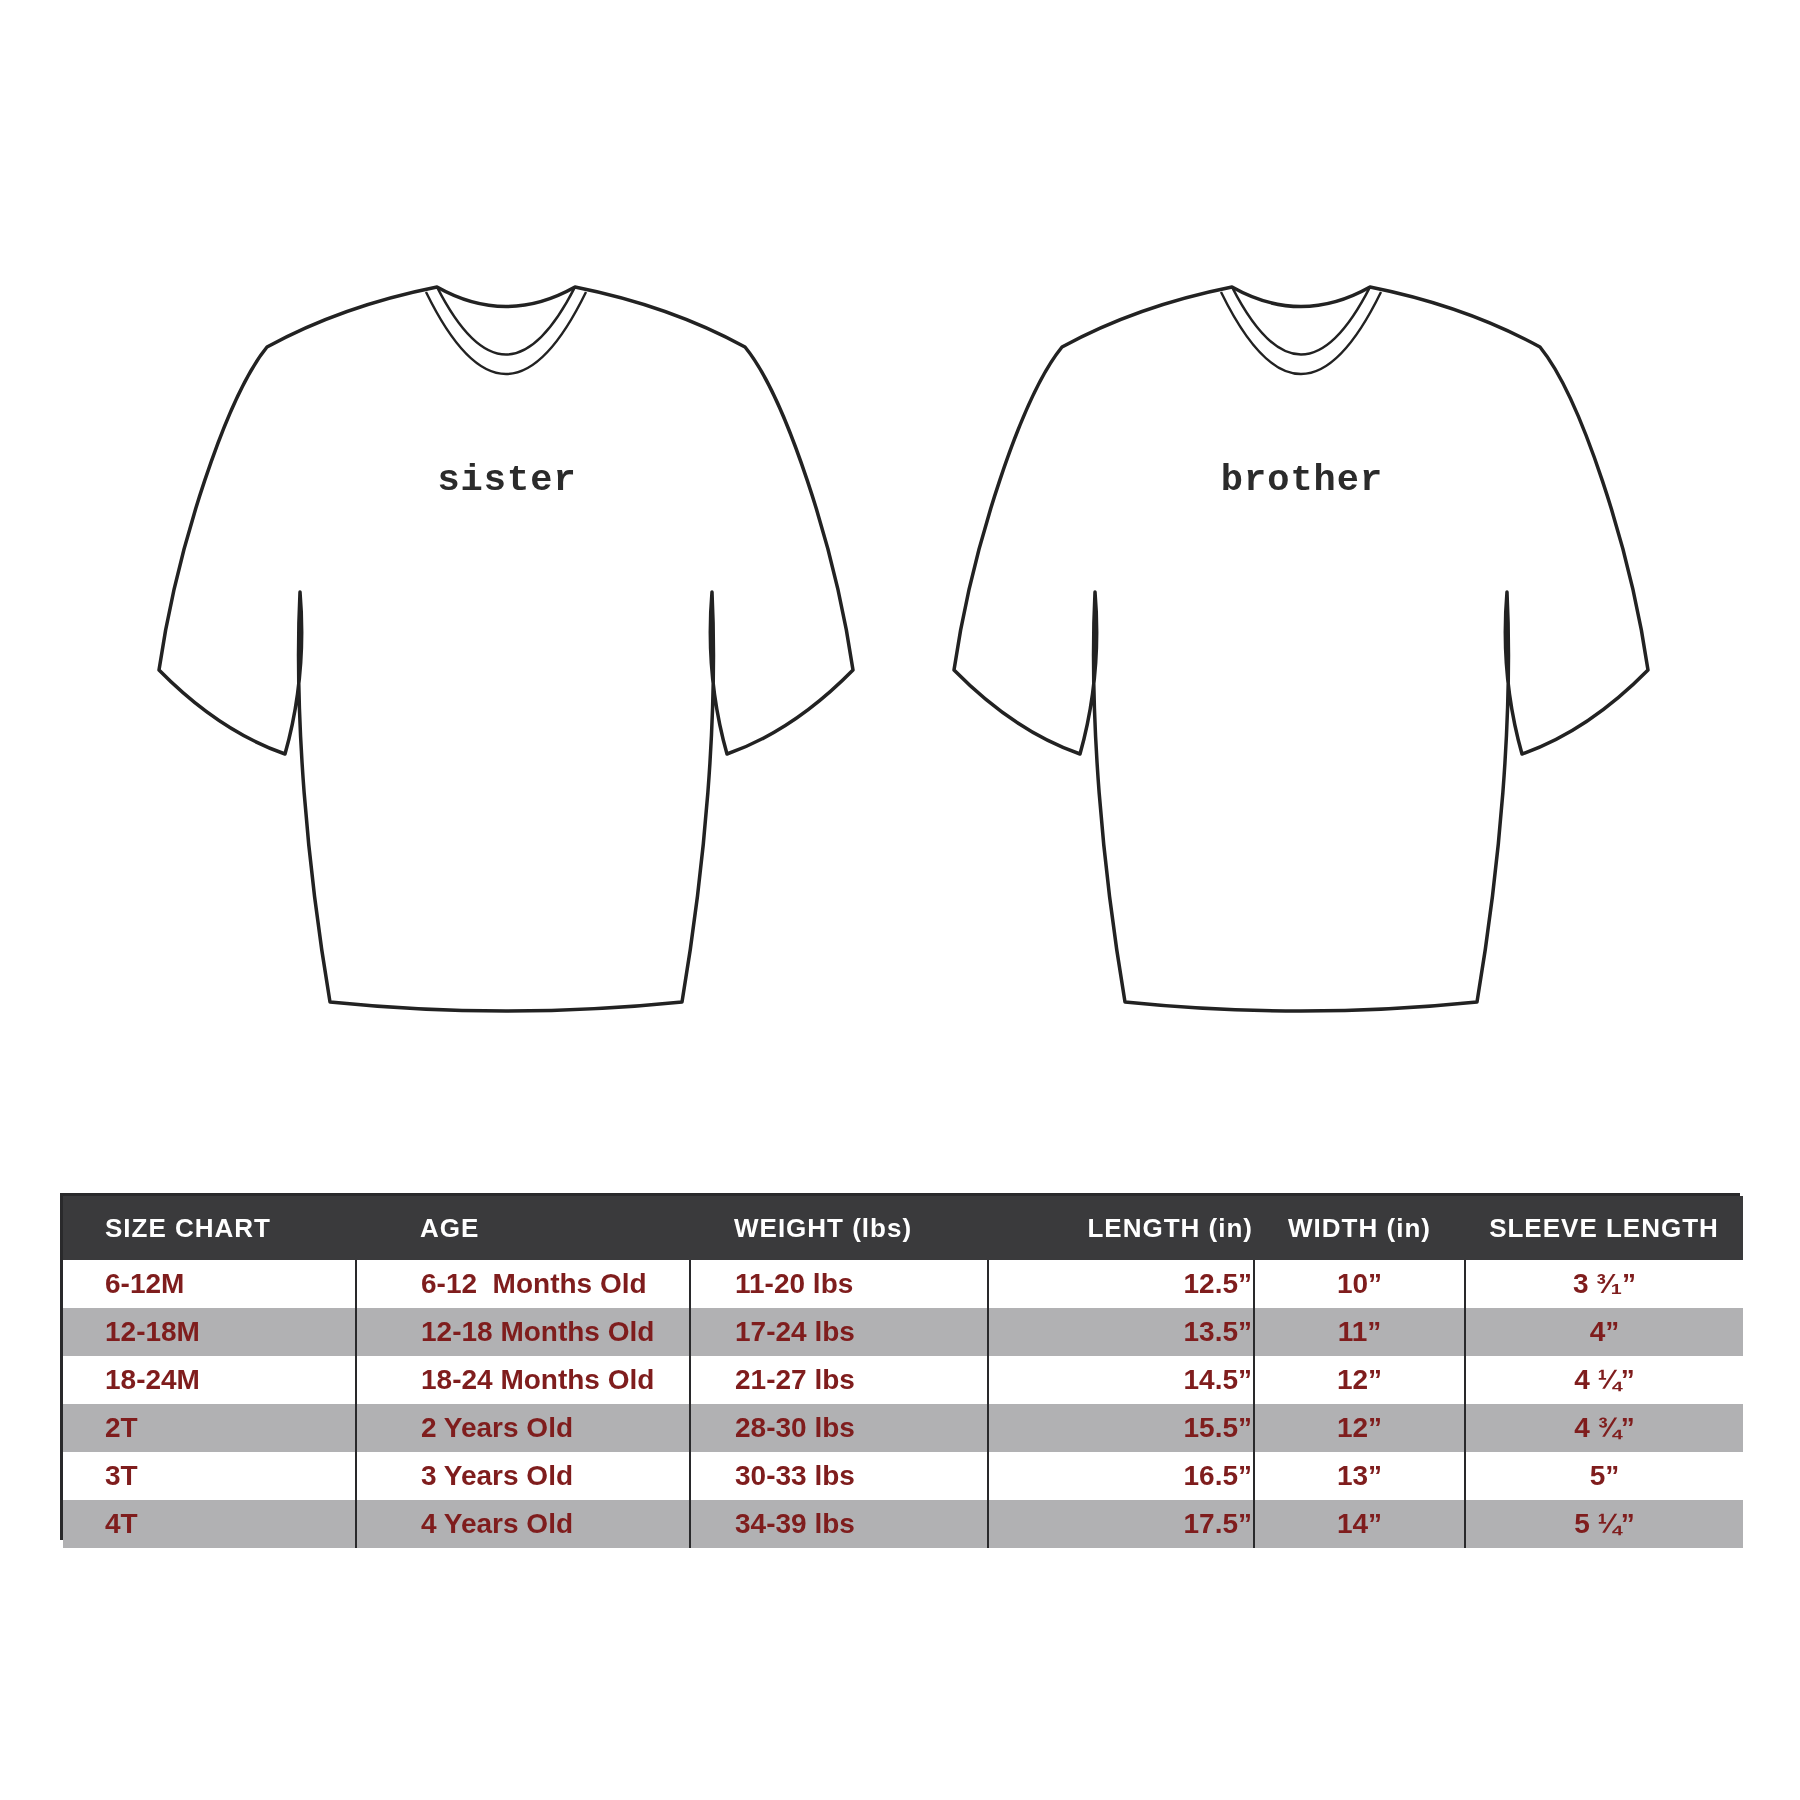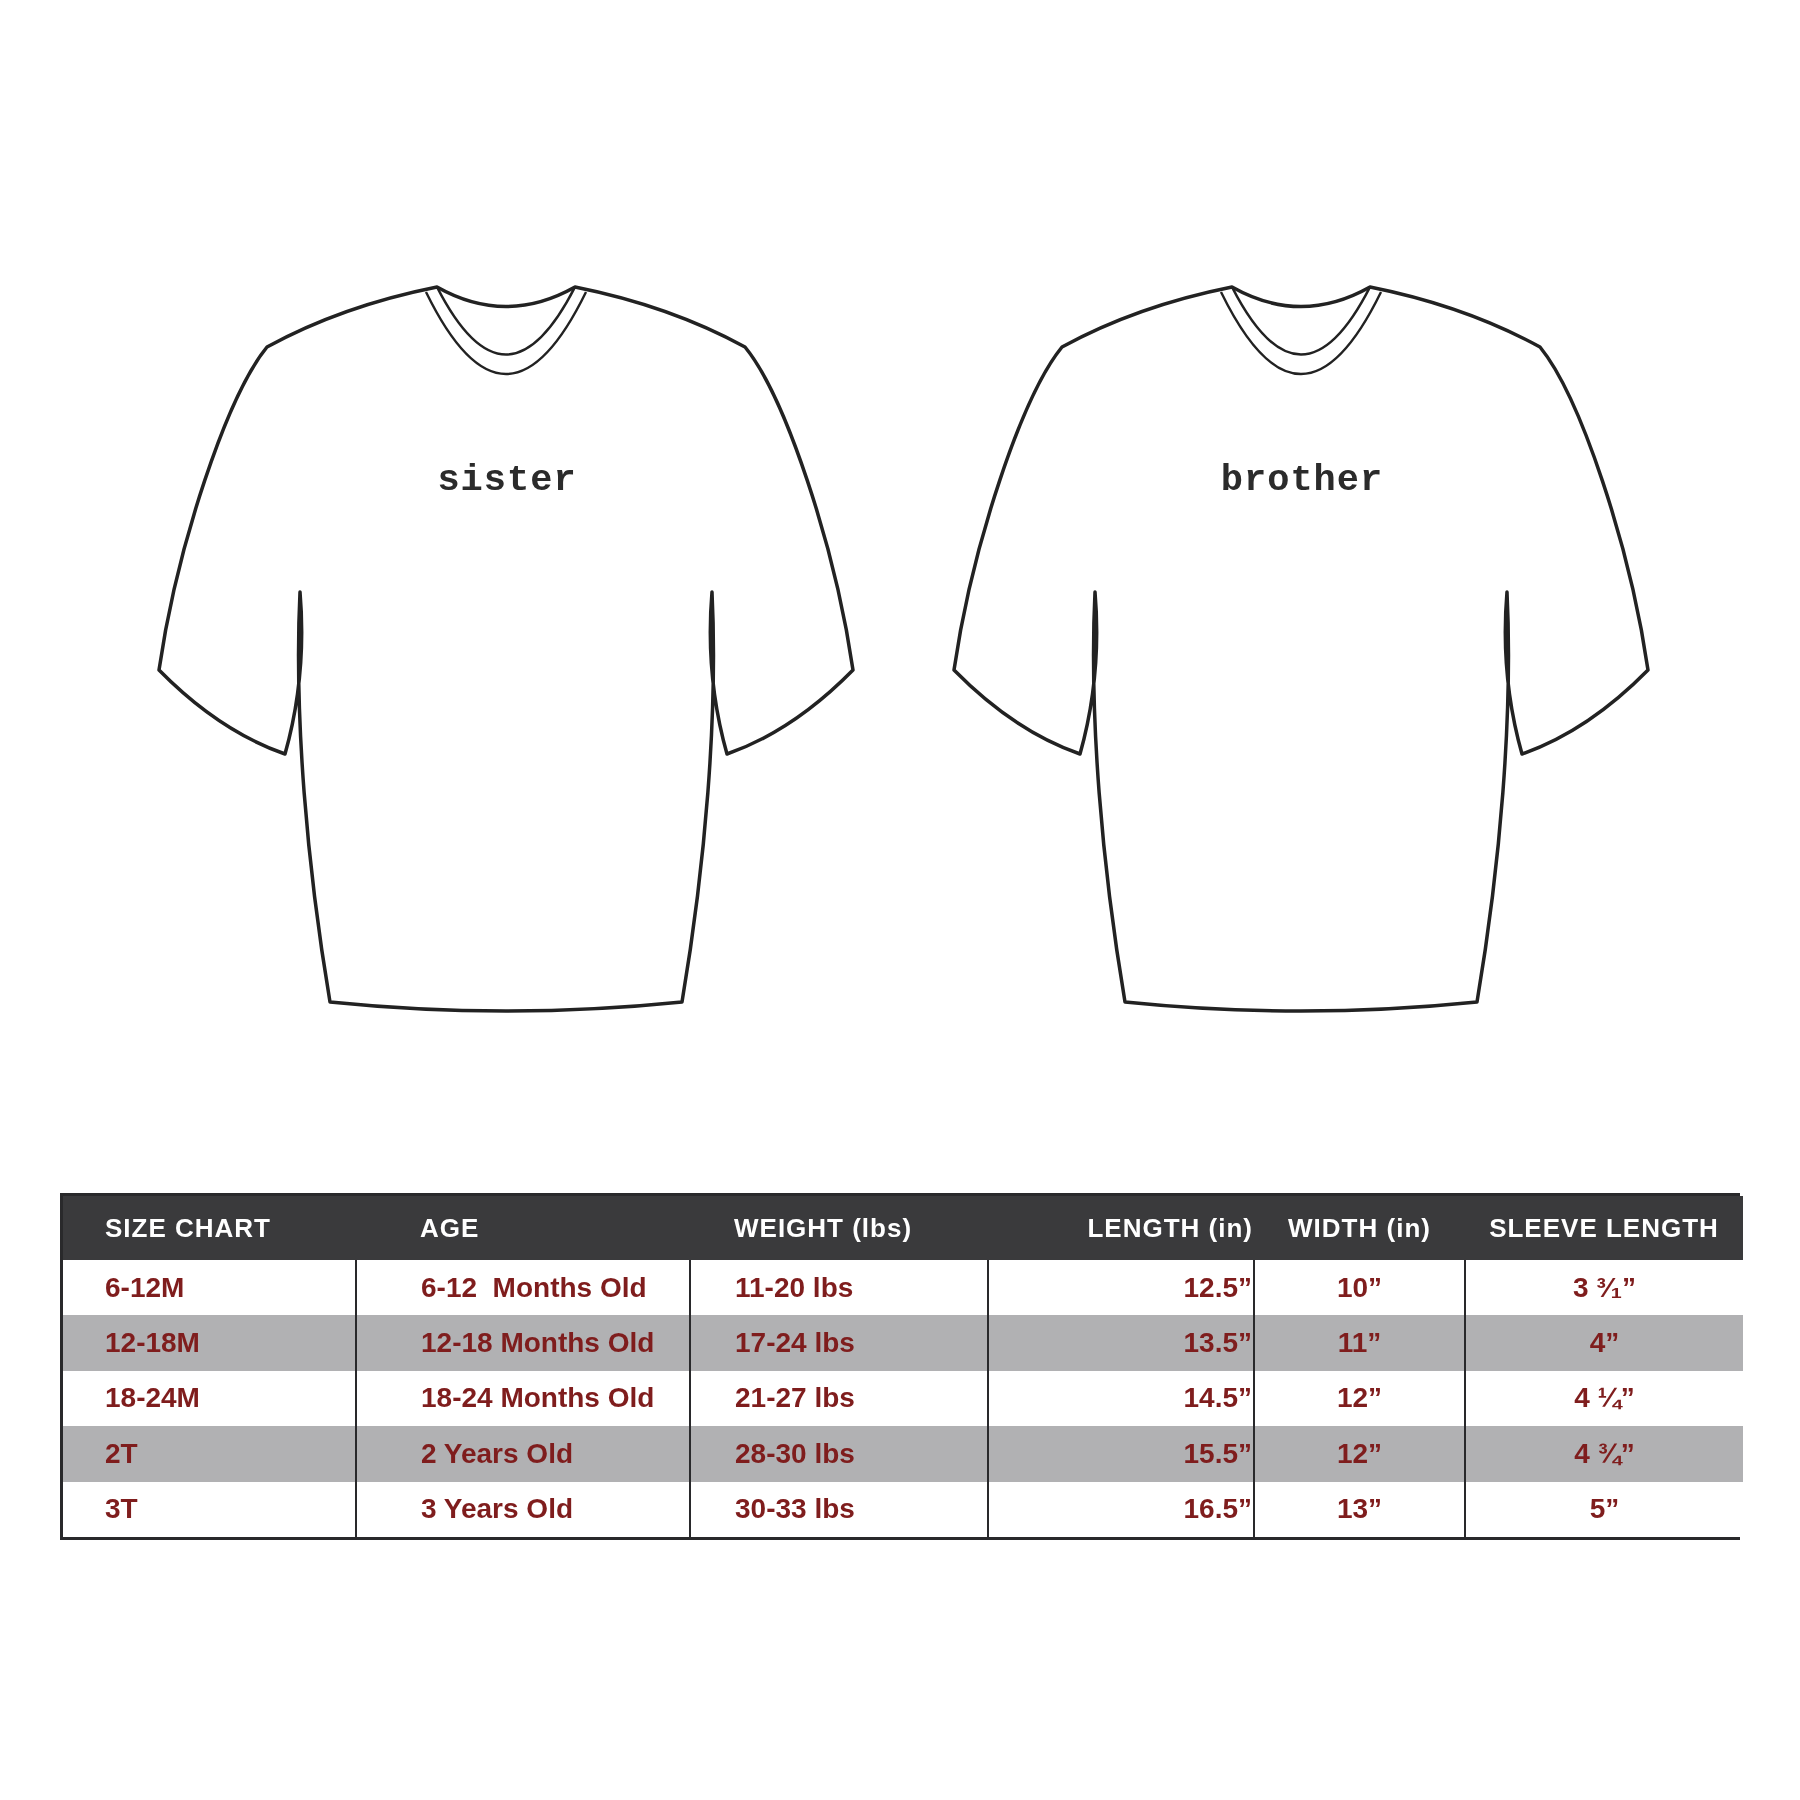--- a/index.html
+++ b/index.html
@@ -141,17 +141,25 @@
           <td class="c6">4 ¾”</td>
         </tr>
         <tr>
           <td class="c1">3T</td>
           <td class="c2">3 Years Old</td>
           <td class="c3">30-33 lbs</td>
           <td class="c4">16.5”</td>
           <td class="c5">13”</td>
           <td class="c6">5”</td>
         </tr>
+        <tr>
+          <td class="c1">4T</td>
+          <td class="c2">4 Years Old</td>
+          <td class="c3">34-39 lbs</td>
+          <td class="c4">17.5”</td>
+          <td class="c5">14”</td>
+          <td class="c6">5 ¼”</td>
+        </tr>
       </tbody>
     </table>
   </div>
 
 </div>
 
 </body></html>

